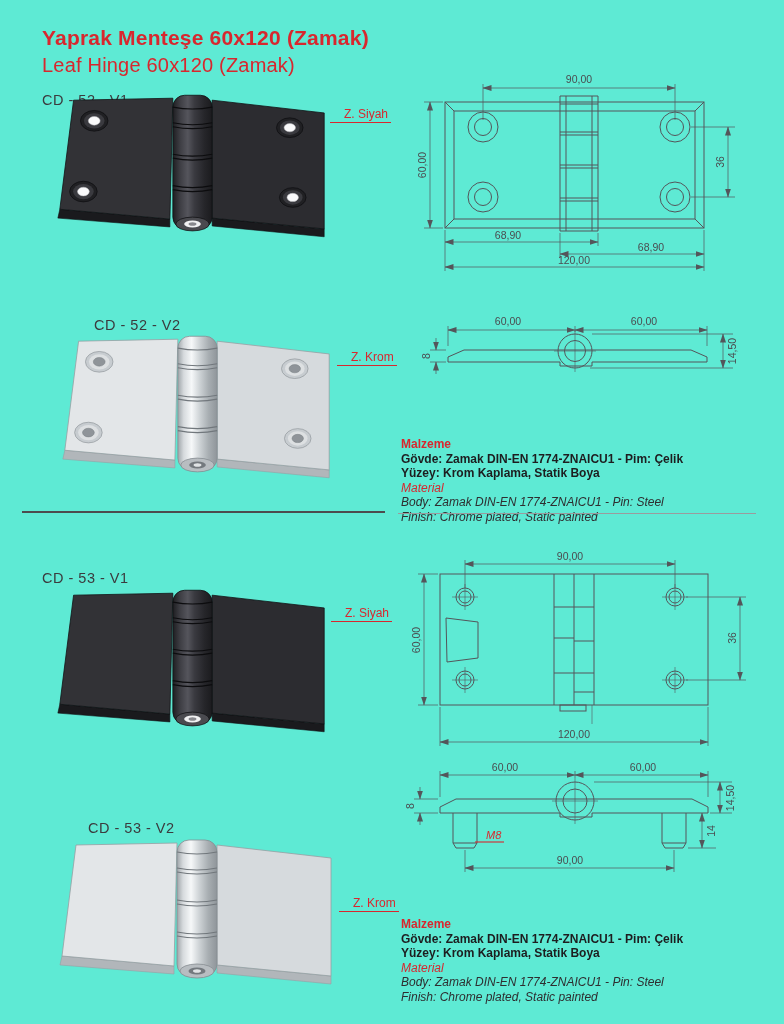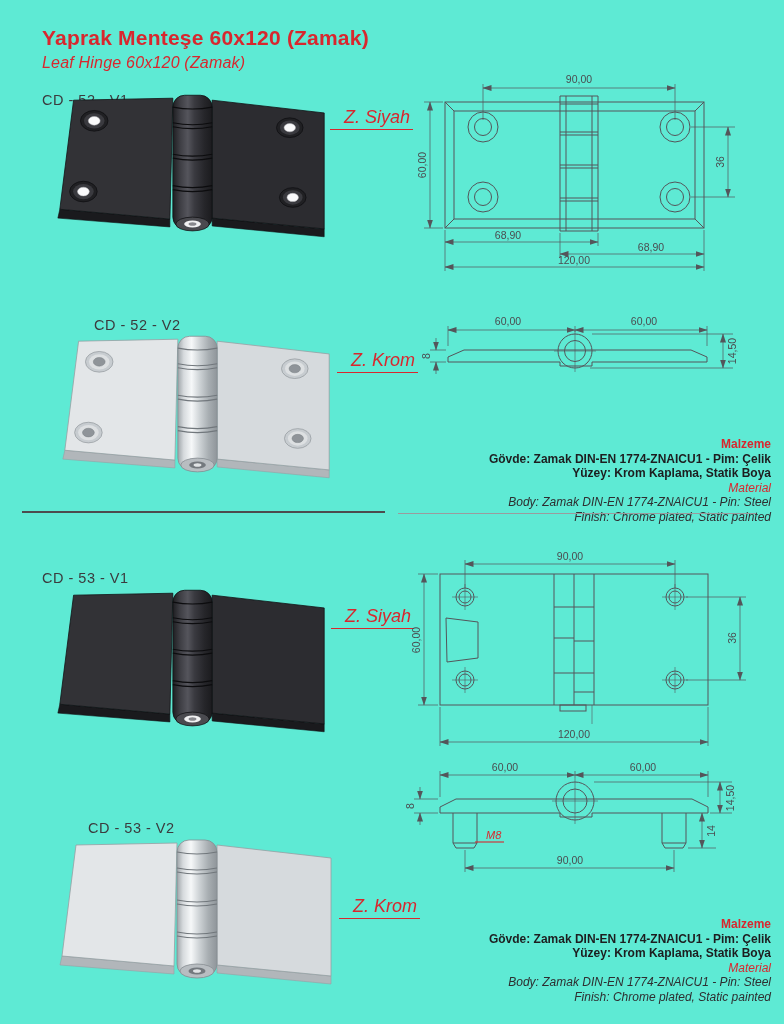--- a/index.html
+++ b/index.html
@@ -2,29 +2,29 @@
 <html><head>
 <meta charset="utf-8">
 <style>
   :root{ --red:#d8272e; --ink:#54555a; --dimtx:#4b4c50; }
   *{margin:0;padding:0;box-sizing:border-box;}
   html,body{background:#ffffff;}
   body{font-family:"Liberation Sans", sans-serif;}
   .page{position:relative;width:784px;height:1024px;background:#5eead4;overflow:hidden;}
 
   .t1{position:absolute;font-size:21px;font-weight:bold;color:var(--red);letter-spacing:.2px;}
-  .t2{position:absolute;font-size:16px;color:var(--red);letter-spacing:.2px;font-style:italic;}
+  .t2{position:absolute;font-size:20px;color:var(--red);letter-spacing:.2px;}
   .code{position:absolute;font-size:14.5px;color:#3b3b3e;letter-spacing:.5px;}
-  .finish{position:absolute;font-style:italic;color:var(--red);font-size:18px;
+  .finish{position:absolute;color:var(--red);font-size:12px;
           border-bottom:1.4px solid var(--red);padding:0 3px 1px 14px;}
 
   .divider{position:absolute;background:#4c4c4e;}
   .divider.lite{background:#9b9b9d;}
 
-  .mz{position:absolute;width:370px;font-size:12px;line-height:14.6px;color:#222;text-align:right;}
+  .mz{position:absolute;width:370px;font-size:12px;line-height:14.6px;color:#222;}
   .mz .h {color:var(--red);font-weight:bold;}
   .mz .b {font-weight:bold;color:#1d1d1f;}
   .mz .hi{color:var(--red);font-style:italic;}
   .mz .i {font-style:italic;color:#2e2e30;}
 
   svg{position:absolute;overflow:visible;}
   .ln *{fill:none;stroke:var(--ink);stroke-width:1;}
   .lt *{fill:none;stroke:var(--ink);stroke-width:.6;}
   .dm{stroke:var(--ink);stroke-width:.7;fill:none;}
   text.dt{font:10.5px "Liberation Sans",sans-serif;fill:var(--dimtx);}

